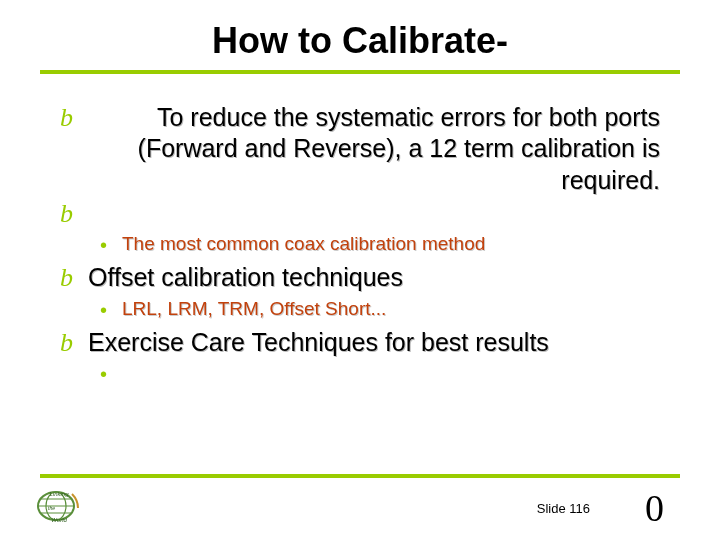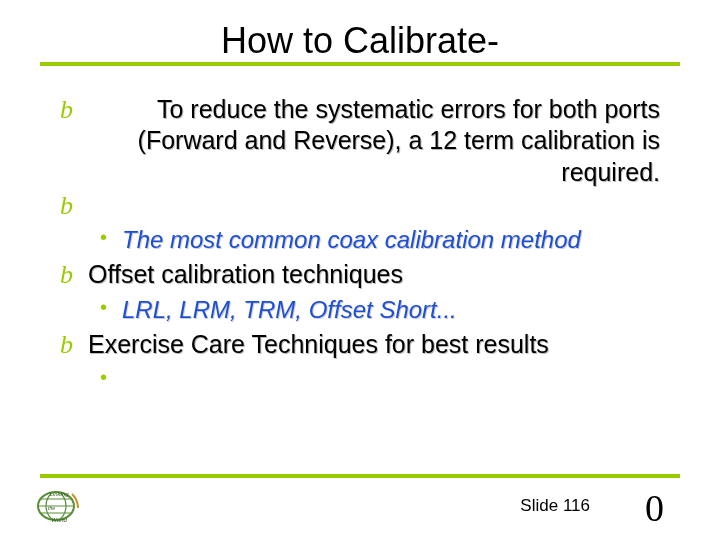--- a/index.html
+++ b/index.html
@@ -10,23 +10,24 @@
     position: relative;
   }
   .slide {
     width: 720px;
     height: 540px;
     position: relative;
     padding: 20px 0 0 0;
   }
   .title {
     font-size: 36px;
-    font-weight: normal;
+    font-weight: bold;
     text-align: center;
     color: #000;
+    margin-bottom: 8px;
     padding: 0 52px;
   }
   .divider-top {
     height: 4px;
     background: #99cc00;
     margin: 0 40px 28px 40px;
   }
   .content {
     padding: 0 60px 0 60px;
   }
@@ -59,46 +60,45 @@
     margin-bottom: 4px;
   }
   .dot {
     color: #99cc00;
     font-size: 20px;
     width: 22px;
     flex-shrink: 0;
     line-height: 1.3;
   }
   .sub-text {
-    font-size: 24px;
+    font-size: 19px;
     line-height: 1.3;
-    color: #1d4ed8;
+    color: #c2410c;
     text-shadow: 1px 1px 0 #ccc;
-    font-style: italic;
   }
   .footer-line {
     position: absolute;
     left: 40px;
     right: 40px;
     bottom: 62px;
     height: 4px;
     background: #99cc00;
   }
   .logo {
     position: absolute;
     left: 34px;
     bottom: 14px;
     width: 50px;
     height: 40px;
   }
   .slide-number {
     position: absolute;
     right: 130px;
     bottom: 24px;
-    font-size: 17px;
+    font-size: 13px;
     color: #000;
   }
   .page-zero {
     position: absolute;
     right: 56px;
     bottom: 10px;
     font-size: 38px;
     font-family: "Times New Roman", serif;
     color: #000;
   }

